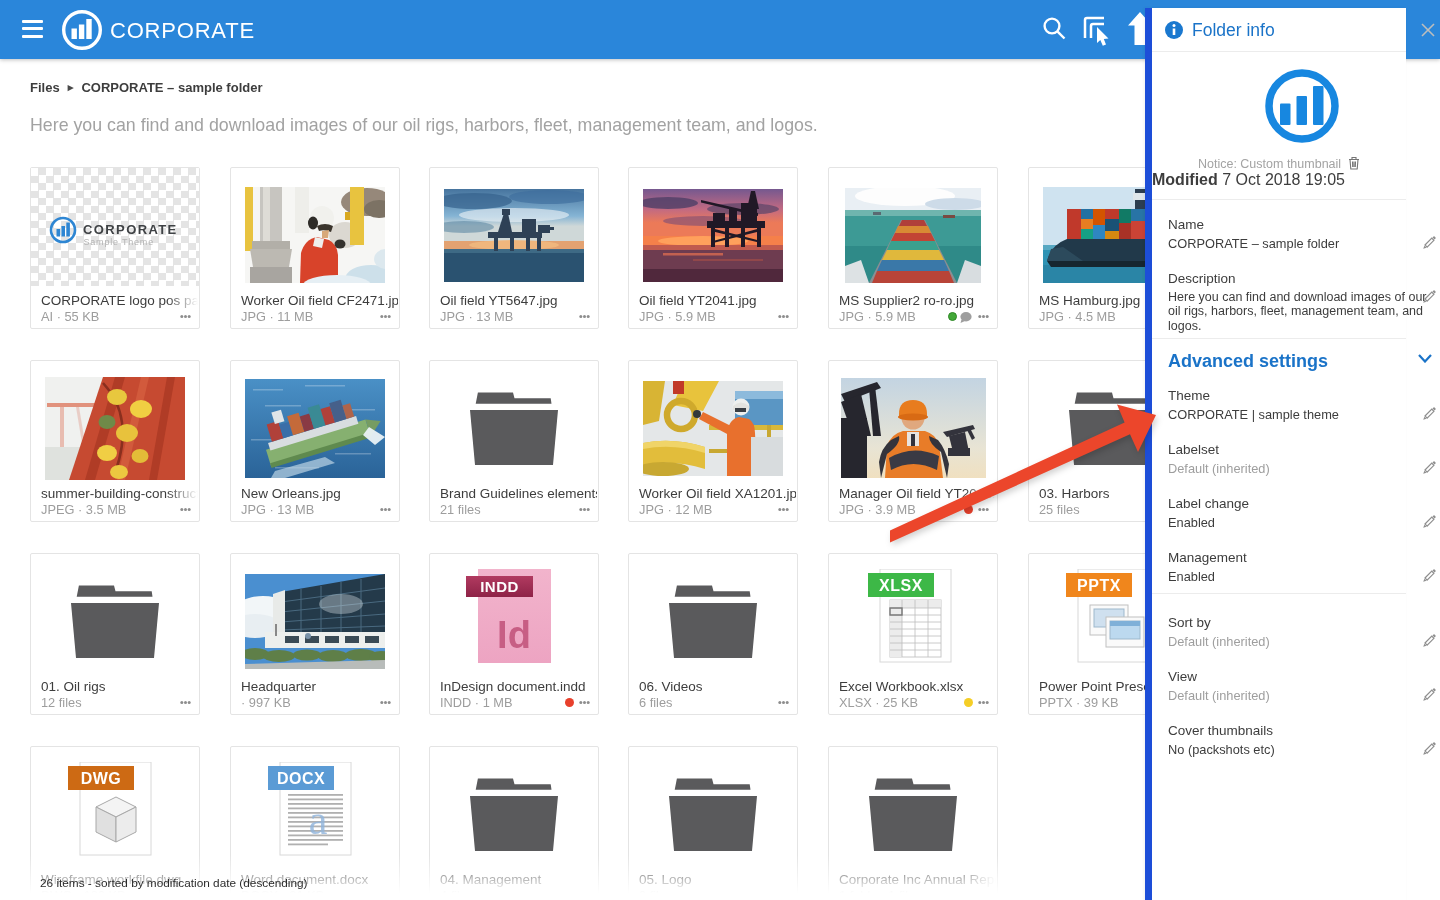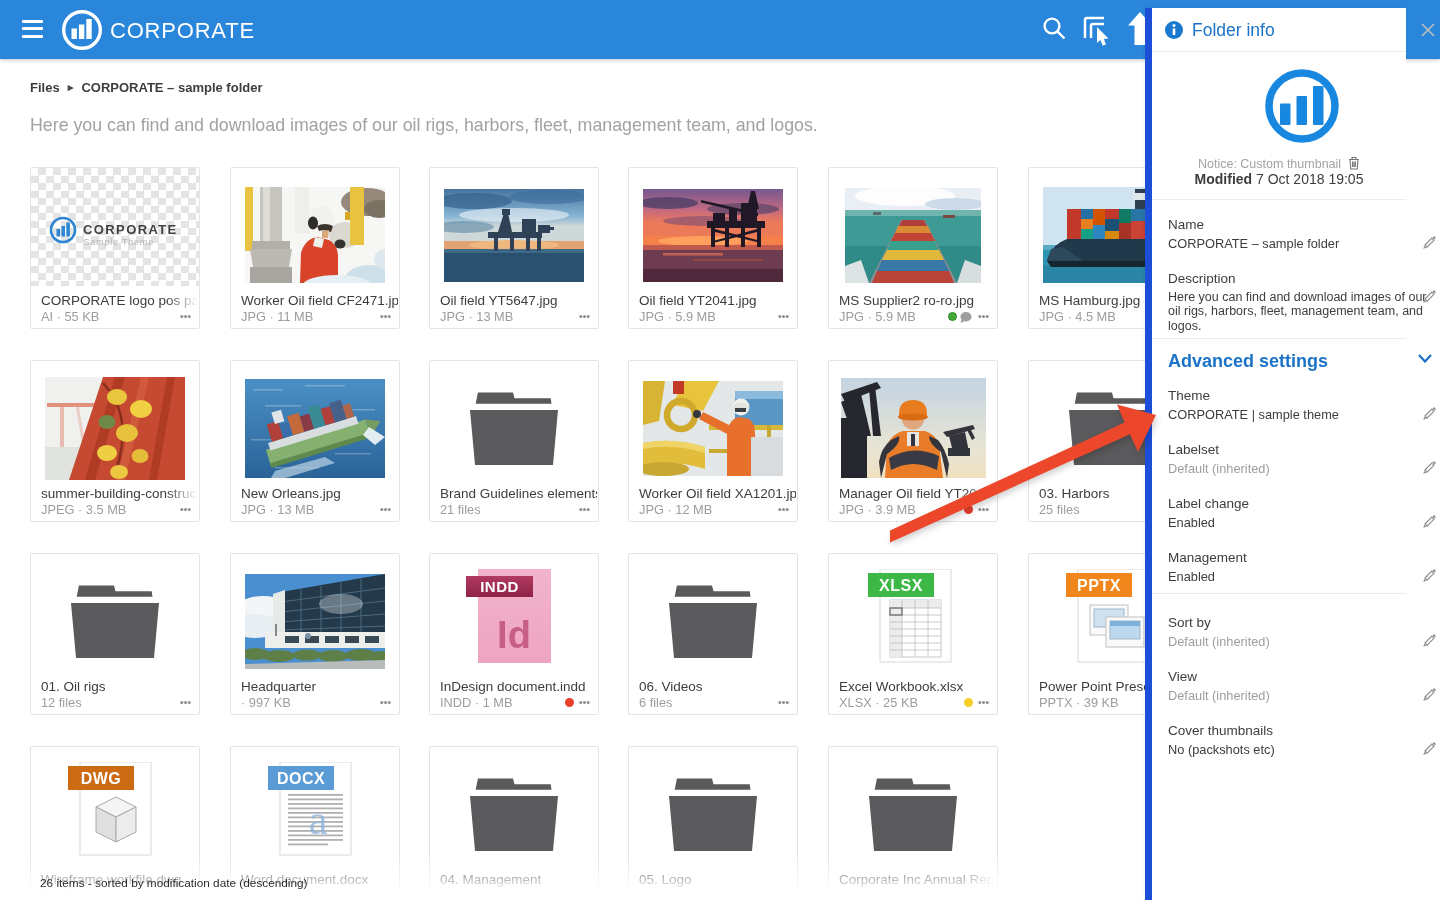--- a/index.html
+++ b/index.html
@@ -814,21 +814,21 @@
   </div>
   <svg style="position:absolute;left:113px;top:61px;" width="74" height="74" viewBox="0 0 74 74">
     <circle cx="37" cy="37" r="33" fill="none" stroke="#1787e0" stroke-width="7.5"></circle>
     <rect x="15" y="34.5" width="10.5" height="21.5" fill="#1787e0" rx="1"></rect>
     <rect x="31.5" y="27" width="10.5" height="29" fill="#1787e0" rx="1"></rect>
     <rect x="48" y="17" width="10.5" height="39" fill="#1787e0" rx="1"></rect>
   </svg>
   <div style="position:absolute;left:0;top:148px;width:100%;text-align:center;font-size:12.5px;color:#a3a3a3;">Notice: Custom thumbnail&nbsp;&nbsp;<svg width="12" height="14" viewBox="0 0 12 14" style="vertical-align:-2px;">
         <path d="M1,3.5 L11,3.5 M4,3 L4,1.5 L8,1.5 L8,3 M2,3.5 L2.8,13 L9.2,13 L10,3.5 M4.5,5.5 L4.7,11 M6,5.5 L6,11 M7.5,5.5 L7.3,11" stroke="#757575" stroke-width="1.1" fill="none"></path>
       </svg></div>
-  <div style="position:absolute;left:0;top:163px;width:100%;text-align:center;font-size:14px;color:#3d3d3d;"><b>Modified</b> 7 Oct 2018 19:05</div>
+  <div style="position:absolute;left:0;top:163px;width:100%;font-size:16px;color:#3d3d3d;"><b>Modified</b> 7 Oct 2018 19:05</div>
   <div class="pdiv" style="top:191px;"></div>
 
   <div class="prow-label" style="position:absolute;left:16px;top:209px;">Name</div>
   <div class="prow-val" style="position:absolute;left:16px;top:228px;">CORPORATE – sample folder</div>
   <svg class="pencil" style="top:227px;" width="15" height="15" viewBox="0 0 15 15">
       <path d="M3,10 L9.8,3.2 L11.9,5.3 L5.1,12.1 Z" stroke="#8e8e8e" stroke-width="1.2" fill="none"></path>
       <polygon points="2.4,10.7 4.5,12.8 1.2,13.8" fill="#8e8e8e"></polygon>
       <path d="M10.5,2.5 L11.5,1.5 Q12,1 12.6,1.6 L13.5,2.5 Q14,3 13.5,3.6 L12.6,4.6 Z" fill="#8e8e8e"></path>
     </svg>
 

